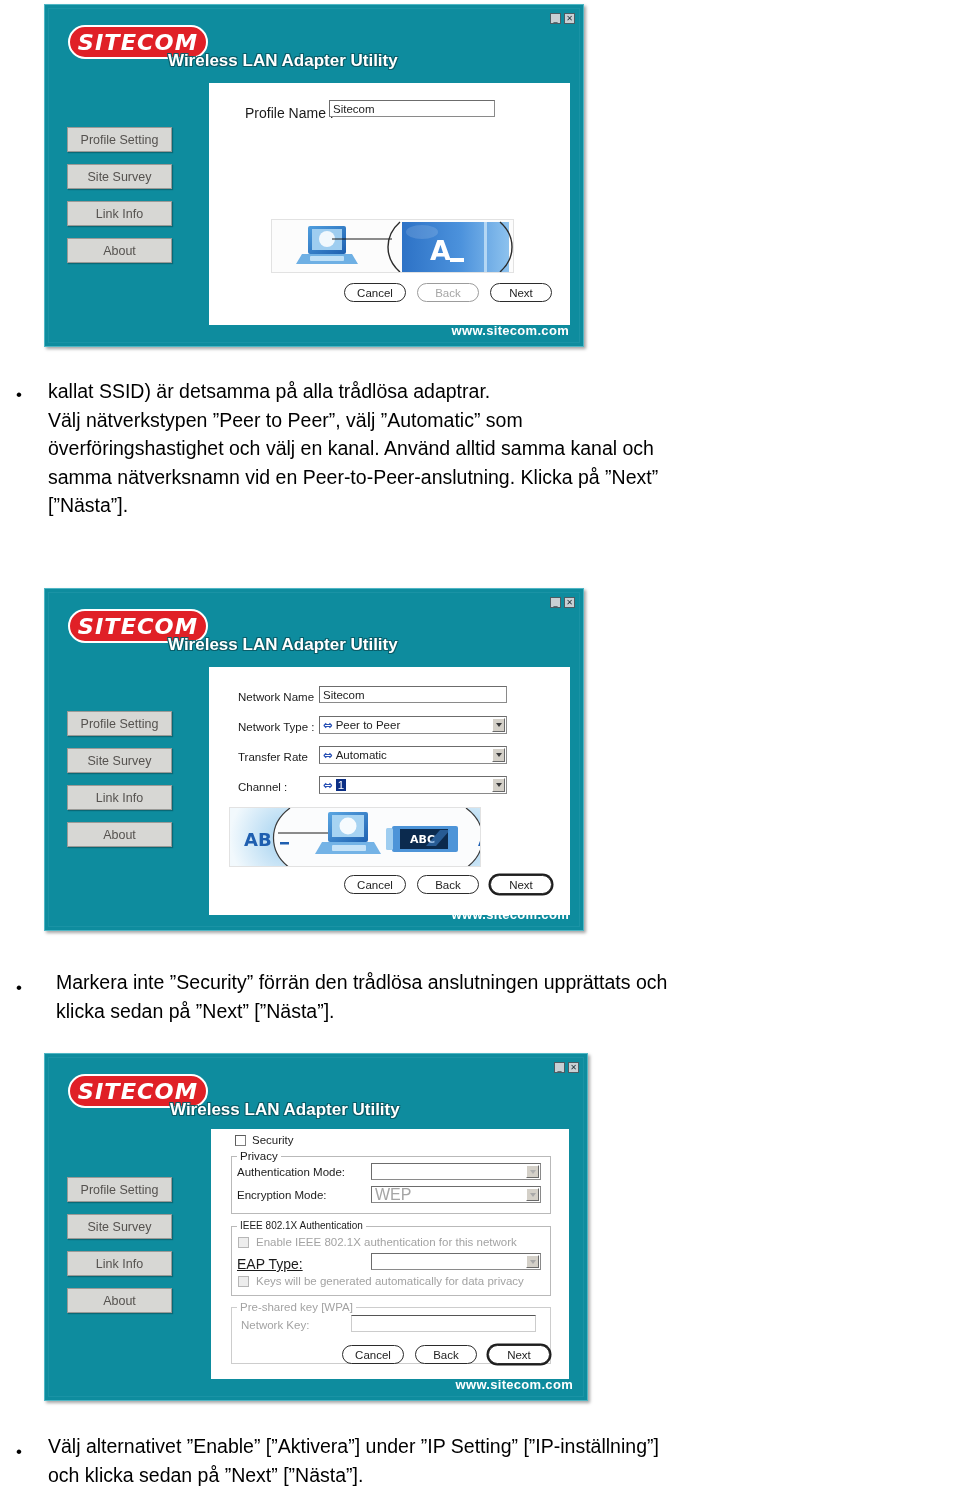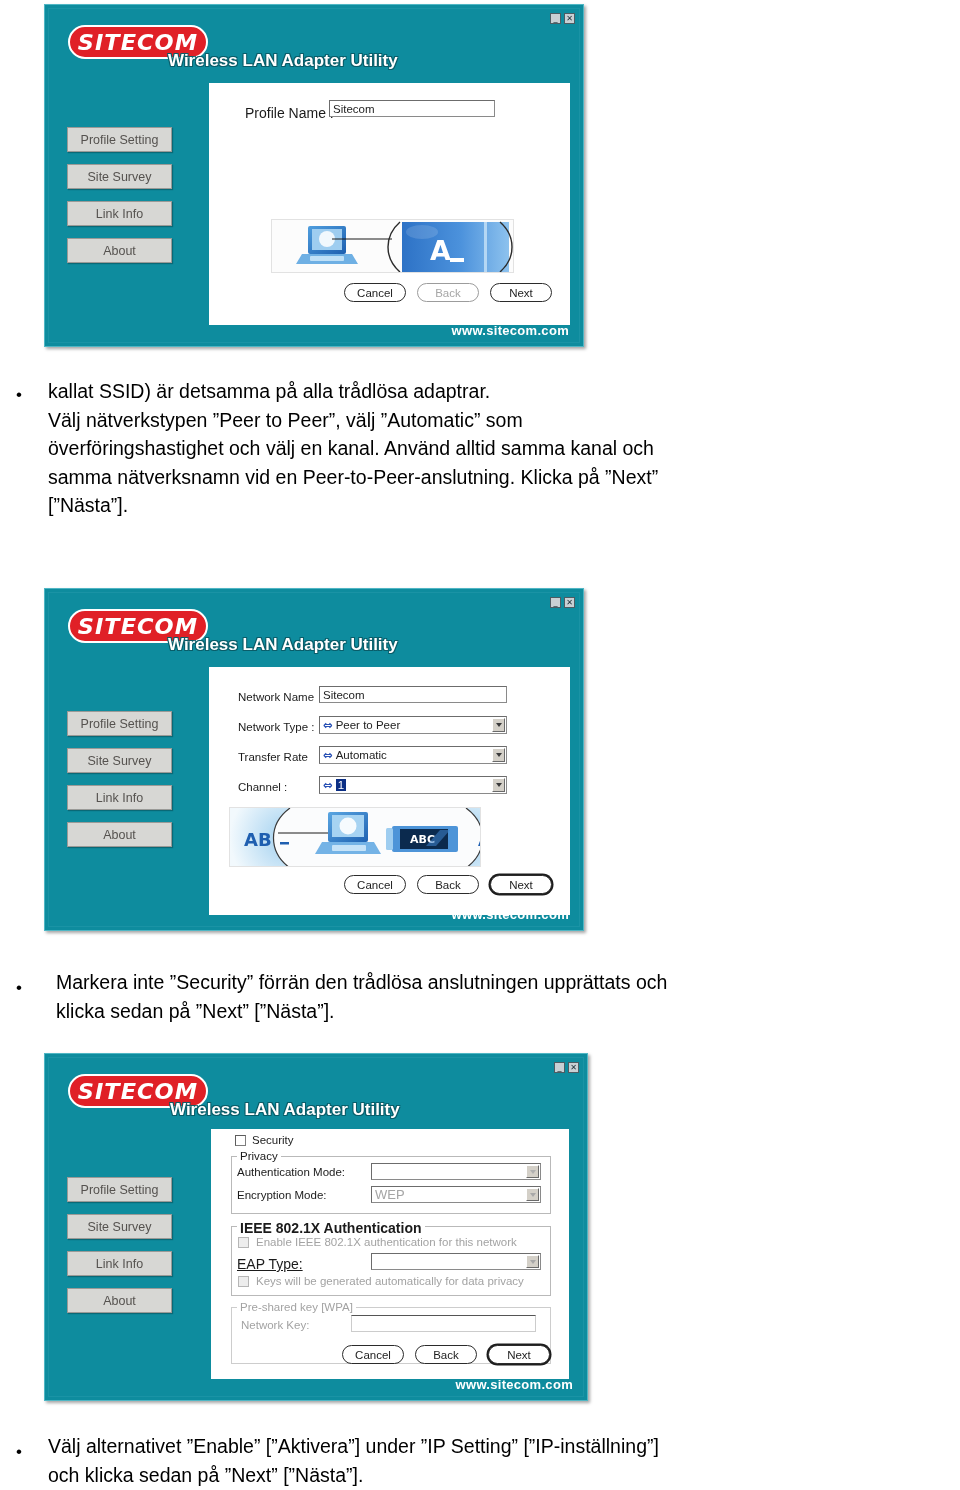--- a/index.html
+++ b/index.html
@@ -503,29 +503,29 @@
 
       <div class="flabel" style="left:26px; top:37px; font-size:11.5px;">Authentication Mode:</div>
       <div class="fcombo" style="left:160px; top:34px; width:170px; height:17px; font-size:11.5px;">
         <span></span>
         <span class="arrowbox">
             <i style="border-top-color:#b0b0b0;"></i>
           </span>
       </div>
 
       <div class="flabel" style="left:26px; top:60px; font-size:11.5px;">Encryption Mode:</div>
-      <div class="fcombo disabled" style="left:160px; top:57px; width:170px; height:17px; font-size:13px;">
+      <div class="fcombo disabled" style="left:160px; top:57px; width:170px; height:17px; font-size:16px;">
         <span>WEP</span>
         <span class="arrowbox">
             <i></i>
           </span>
       </div>
 
       <div class="grp" style="left:20px; top:97px; width:320px; height:70px;"></div>
-      <div class="grptitle" style="left:26px; top:91px; font-size:14px;font-weight:bold;">IEEE 802.1X Authentication</div>
+      <div class="grptitle" style="left:26px; top:91px; font-size:10px;">IEEE 802.1X Authentication</div>
 
       <div class="cbox disabled" style="left:27px; top:108px;"></div>
       <div class="flabel dim" style="left:45px; top:107px; font-size:11.5px;">Enable IEEE 802.1X authentication for this network</div>
 
       <div class="flabel" style="left:26px; top:127px; font-size:14px;text-decoration:underline;">EAP Type:</div>
       <div class="fcombo disabled" style="left:160px; top:124px; width:170px; height:17px; font-size:11.5px;">
         <span></span>
         <span class="arrowbox">
             <i></i>
           </span>

